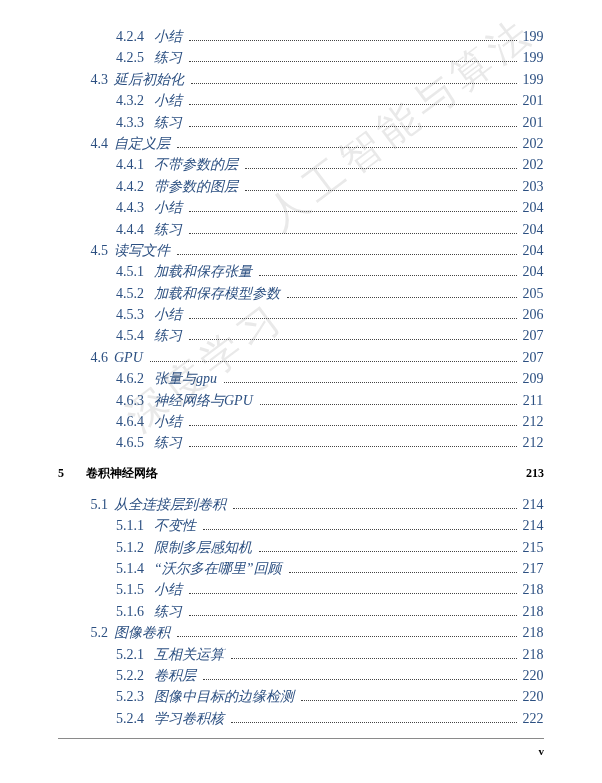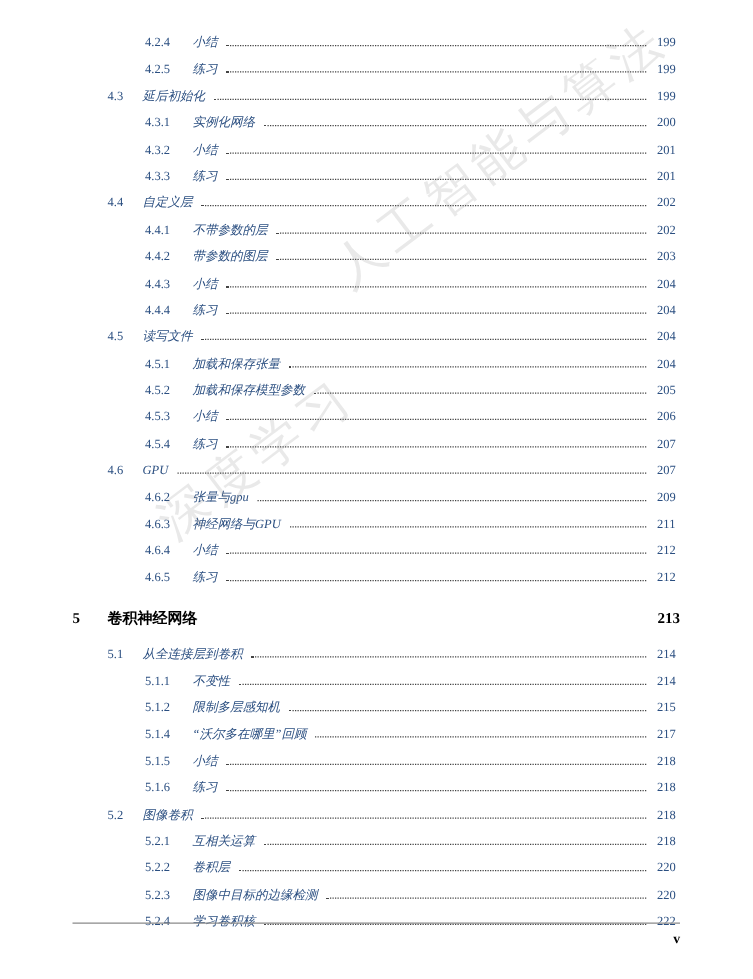--- a/index.html
+++ b/index.html
@@ -52,21 +52,21 @@
     position: relative;
     z-index: 2;
     width: 486px;
   }
 
   .row {
     display: flex;
     align-items: baseline;
     line-height: 1.0;
     height: 21.4px;
-    font-size: 10px;
+    font-size: 14px;
     color: #1a1a1a;
   }
 
   .num {
     color: #2b4f81;
     flex: 0 0 auto;
     white-space: nowrap;
   }
   .label {
     color: #2b4f81;
@@ -84,21 +84,21 @@
   }
   .page-no {
     color: #2b4f81;
     flex: 0 0 auto;
     white-space: nowrap;
     text-align: center;
     min-width: 22px;
   }
 
   .lvl2 { padding-left: 28px; }
-  .lvl2 .num { min-width: 22px; }
+  .lvl2 .num { min-width: 22px; text-align: right; }
 
   .lvl3 { padding-left: 58px; }
   .lvl3 .num { min-width: 32px; }
 
   .chapter-row {
     display: flex;
     align-items: baseline;
     height: 26px;
     font-size: 12px;
     font-weight: bold;
@@ -155,26 +155,20 @@
         <span class="dots"></span>
         <span class="page-no">199</span>
       </div>
       <div class="row lvl2">
         <span class="num">4.3</span>
         <span class="label">延后初始化</span>
         <span class="dots"></span>
         <span class="page-no">199</span>
       </div>
       <div class="row lvl3">
-        <span class="num">4.3.1</span>
-        <span class="label">实例化网络</span>
-        <span class="dots"></span>
-        <span class="page-no">200</span>
-      </div>
-      <div class="row lvl3">
         <span class="num">4.3.2</span>
         <span class="label">小结</span>
         <span class="dots"></span>
         <span class="page-no">201</span>
       </div>
       <div class="row lvl3">
         <span class="num">4.3.3</span>
         <span class="label">练习</span>
         <span class="dots"></span>
         <span class="page-no">201</span>

